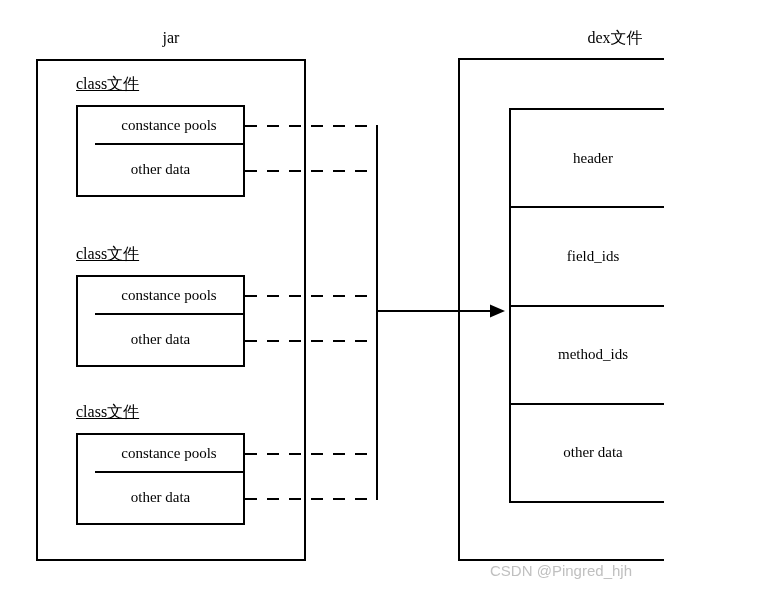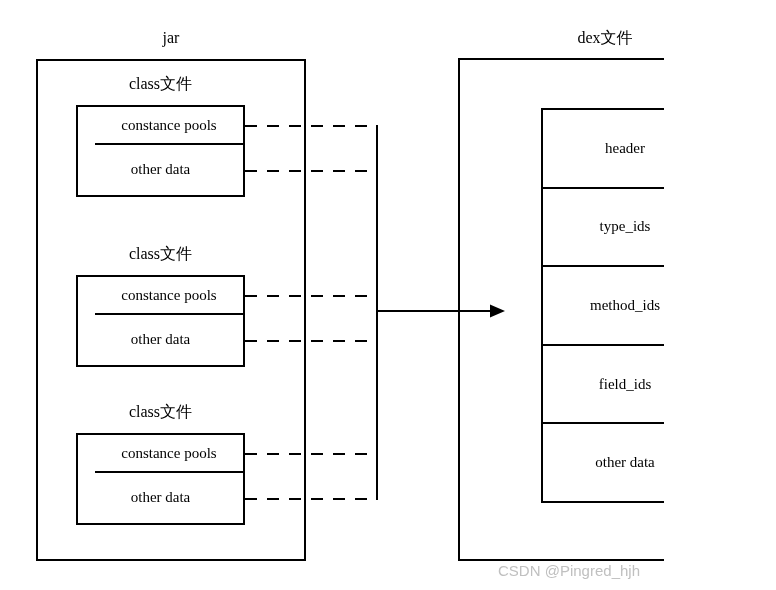--- a/index.html
+++ b/index.html
@@ -20,23 +20,23 @@
     line-height: 20px;
   }
   .outer-box {
     position: absolute;
     border: 2px solid #000000;
     background: #ffffff;
   }
   .group-title {
     position: absolute;
     width: 169px;
-    text-align: center;
     font-size: 16px;
     line-height: 20px;
+    text-decoration: underline;
   }
   .class-box {
     position: absolute;
     left: 76px;
     width: 169px;
     height: 92px;
     border: 2px solid #000000;
     background: #ffffff;
   }
   .class-row {
@@ -50,41 +50,40 @@
   .dex-stack {
     position: absolute;
     left: 509px;
     top: 108px;
     width: 168px;
     height: 395px;
     border: 2px solid #000000;
     background: #ffffff;
     display: flex;
     flex-direction: column;
-    margin-left: 32px;
   }
   .dex-row {
     flex: 1;
     display: flex;
     align-items: center;
     justify-content: center;
     font-size: 15px;
     border-bottom: 2px solid #000000;
   }
   .dex-row:last-child { border-bottom: none; }
   .connector-svg {
     position: absolute;
     left: 0; top: 0;
     width: 776px;
     height: 590px;
     pointer-events: none;
   }
   .watermark {
     position: absolute;
-    right: 24px;
+    right: 32px;
     top: 562px;
     font-family: "Liberation Sans", "DejaVu Sans", sans-serif;
     font-size: 15px;
     color: #c0c0c0;
   }
 </style>
 </head>
 <body>
 
 <div class="canvas">
@@ -104,29 +103,28 @@
     <div class="class-row r1">constance pools</div>
     <div class="class-row r2">other data</div>
   </div>
 
   <div class="group-title" style="left:76px; top:402px;">class文件</div>
   <div class="class-box" style="top:433px;">
     <div class="class-row r1">constance pools</div>
     <div class="class-row r2">other data</div>
   </div>
 
-  <div class="diagram-title" style="left:470px; top:28px; width:270px;">dex文件</div>
+  <div class="diagram-title" style="left:480px; top:28px; width:270px;">dex文件</div>
 
   <div class="outer-box" style="left:458px; top:58px; width:270px; height:503px;"></div>
 
   <div class="dex-stack">
     <div class="dex-row">header</div>
-    <div class="dex-row">type_ids</div>
+    <div class="dex-row">field_ids</div>
     <div class="dex-row">method_ids</div>
-    <div class="dex-row">field_ids</div>
     <div class="dex-row">other data</div>
   </div>
 
   <svg class="connector-svg" viewBox="0 0 776 590" xmlns="http://www.w3.org/2000/svg">
     <g stroke="#000000" stroke-width="2" fill="none">
 
       <line x1="245" y1="126" x2="377" y2="126" stroke-dasharray="12 10"></line>
       <line x1="245" y1="171" x2="377" y2="171" stroke-dasharray="12 10"></line>
       <line x1="245" y1="296" x2="377" y2="296" stroke-dasharray="12 10"></line>
       <line x1="245" y1="341" x2="377" y2="341" stroke-dasharray="12 10"></line>

